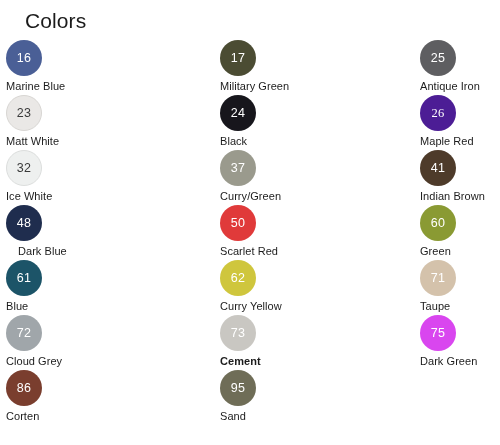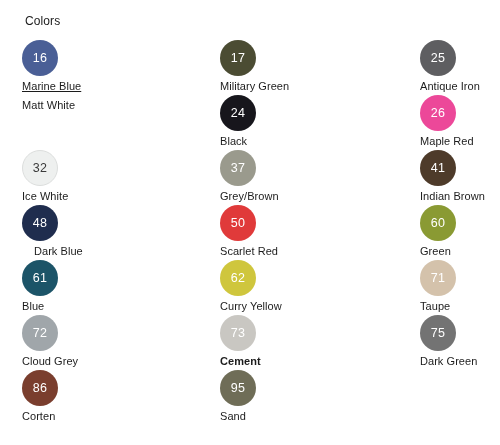--- a/index.html
+++ b/index.html
@@ -21,21 +21,21 @@
     width: 500px;
     height: 445px;
     background: #ffffff;
     padding: 0;
   }
 
   #page-title {
     position: absolute;
     left: 25px;
     top: 10px;
-    font-size: 12px;
+    font-size: 21px;
     line-height: 22px;
     color: #1b1b1b;
     font-weight: 400;
     letter-spacing: 0.1px;
   }
 
   #swatch-grid {
     position: absolute;
     left: 0;
     top: 40px;
@@ -46,21 +46,21 @@
     position: relative;
     height: 55px;
   }
 
   .swatch-cell {
     position: absolute;
     top: 0;
     width: 170px;
   }
 
-  .swatch-cell.col-0 { left: 22px; }
+  .swatch-cell.col-0 { left: 6px; }
   .swatch-cell.col-1 { left: 220px; }
   .swatch-cell.col-2 { left: 420px; }
 
   .swatch-chip {
     width: 36px;
     height: 36px;
     border-radius: 50%;
     display: flex;
     align-items: center;
     justify-content: center;
@@ -84,52 +84,53 @@
 <body style="background: rgb(255, 255, 255);">
 
 <div id="page">
 
   <div id="page-title">Colors</div>
 
   <div id="swatch-grid">
       <div class="swatch-row">
         <div class="swatch-cell col-0">
           <div class="swatch-chip" style="background: rgb(74, 95, 150); color: rgb(255, 255, 255);">16</div>
-          <div class="swatch-label" style="color: rgb(28, 28, 28); text-decoration: underline;">Marine Blue</div>
+          <div class="swatch-label" style="color: rgb(28, 28, 28);">Marine Blue</div>
         </div>
         <div class="swatch-cell col-1">
           <div class="swatch-chip" style="background: rgb(75, 76, 51); color: rgb(255, 255, 255);">17</div>
           <div class="swatch-label" style="color: rgb(28, 28, 28);">Military Green</div>
         </div>
         <div class="swatch-cell col-2">
           <div class="swatch-chip" style="background: rgb(94, 94, 97); color: rgb(255, 255, 255);">25</div>
           <div class="swatch-label" style="color: rgb(28, 28, 28);">Antique Iron</div>
         </div>
       </div>
       <div class="swatch-row">
         <div class="swatch-cell col-0">
+          <div class="swatch-chip" style="background: rgb(234, 232, 230); color: rgb(58, 58, 58); border: 1px solid rgb(216, 214, 211);">23</div>
           <div class="swatch-label" style="color: rgb(28, 28, 28);">Matt White</div>
         </div>
         <div class="swatch-cell col-1">
           <div class="swatch-chip" style="background: rgb(23, 22, 28); color: rgb(255, 255, 255);">24</div>
           <div class="swatch-label" style="color: rgb(28, 28, 28);">Black</div>
         </div>
         <div class="swatch-cell col-2">
-          <div class="swatch-chip" style="background: #ec4899; color: rgb(255, 255, 255);">26</div>
+          <div class="swatch-chip" style="background: #4c1d95; color: rgb(255, 255, 255); font-family: Liberation Serif, serif;">26</div>
           <div class="swatch-label" style="color: rgb(28, 28, 28);">Maple Red</div>
         </div>
       </div>
       <div class="swatch-row">
         <div class="swatch-cell col-0">
           <div class="swatch-chip" style="background: rgb(238, 240, 239); color: rgb(58, 58, 58); border: 1px solid rgb(220, 222, 221);">32</div>
           <div class="swatch-label" style="color: rgb(28, 28, 28);">Ice White</div>
         </div>
         <div class="swatch-cell col-1">
           <div class="swatch-chip" style="background: rgb(154, 154, 141); color: rgb(255, 255, 255);">37</div>
-          <div class="swatch-label" style="color: rgb(28, 28, 28);">Grey/Brown</div>
+          <div class="swatch-label" style="color: rgb(28, 28, 28);">Curry/Green</div>
         </div>
         <div class="swatch-cell col-2">
           <div class="swatch-chip" style="background: rgb(78, 59, 42); color: rgb(255, 255, 255);">41</div>
           <div class="swatch-label" style="color: rgb(28, 28, 28);">Indian Brown</div>
         </div>
       </div>
       <div class="swatch-row">
         <div class="swatch-cell col-0">
           <div class="swatch-chip" style="background: rgb(31, 45, 78); color: rgb(255, 255, 255);">48</div>
           <div class="swatch-label" style="color: rgb(28, 28, 28); padding-left: 12px;">Dark Blue</div>
@@ -160,21 +161,21 @@
       <div class="swatch-row">
         <div class="swatch-cell col-0">
           <div class="swatch-chip" style="background: rgb(160, 166, 170); color: rgb(255, 255, 255);">72</div>
           <div class="swatch-label" style="color: rgb(28, 28, 28);">Cloud Grey</div>
         </div>
         <div class="swatch-cell col-1">
           <div class="swatch-chip" style="background: rgb(201, 199, 194); color: rgb(255, 255, 255);">73</div>
           <div class="swatch-label" style="color: rgb(28, 28, 28); font-weight: bold;">Cement</div>
         </div>
         <div class="swatch-cell col-2">
-          <div class="swatch-chip" style="background: #737373; color: rgb(255, 255, 255);">75</div>
+          <div class="swatch-chip" style="background: #d946ef; color: rgb(255, 255, 255);">75</div>
           <div class="swatch-label" style="color: rgb(28, 28, 28);">Dark Green</div>
         </div>
       </div>
       <div class="swatch-row">
         <div class="swatch-cell col-0">
           <div class="swatch-chip" style="background: rgb(122, 62, 46); color: rgb(255, 255, 255);">86</div>
           <div class="swatch-label" style="color: rgb(28, 28, 28);">Corten</div>
         </div>
         <div class="swatch-cell col-1">
           <div class="swatch-chip" style="background: rgb(111, 109, 87); color: rgb(255, 255, 255);">95</div>

